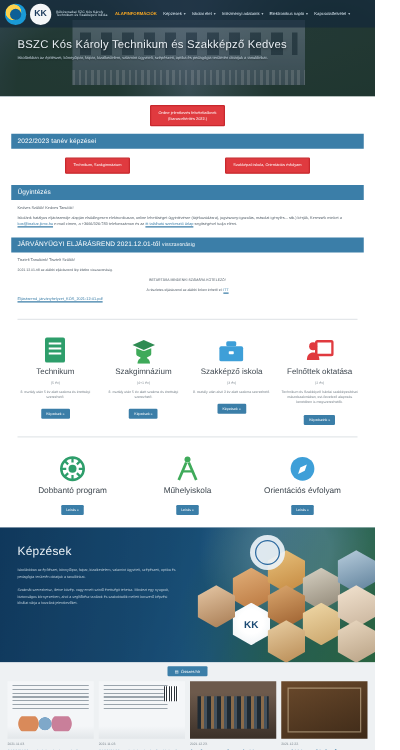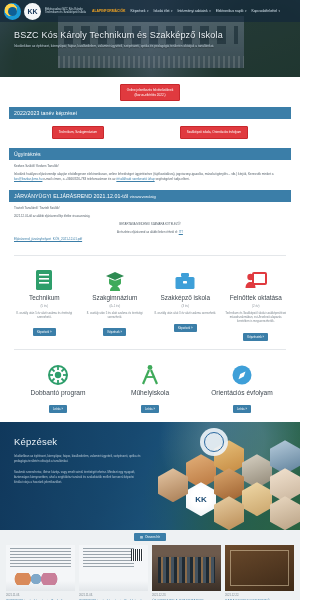--- a/index.html
+++ b/index.html
@@ -227,21 +227,21 @@
             <span class="caret">▾</span>
           </span>
         <span class="nav-item">
             <span>Kapcsolatfelvétel</span>
             <span class="caret">▾</span>
           </span>
       </div>
     </div>
 
     <div class="hero-body">
-      <h1 class="hero-title">BSZC Kós Károly Technikum és Szakképző Iskola</h1>
+      <h1 class="hero-title">BSZC Kós Károly Technikum és Szakképző Kedves</h1>
       <div class="hero-sub">Iskolánkban az építészet, könnyűipar, faipar, kizalkedelem, valamint ügyviteli, szépészeti, optika és pedagógia területén oktatjuk a tanulóinkat.</div>
     </div>
   </div>
 
   <div class="content">
 
     <div class="cta-wrap">
       <div class="btn-red">
         <span>Online jelentkezés felvételizőknek</span><br>
         <span>(Ikarus-eltérítés 2022.)</span>

